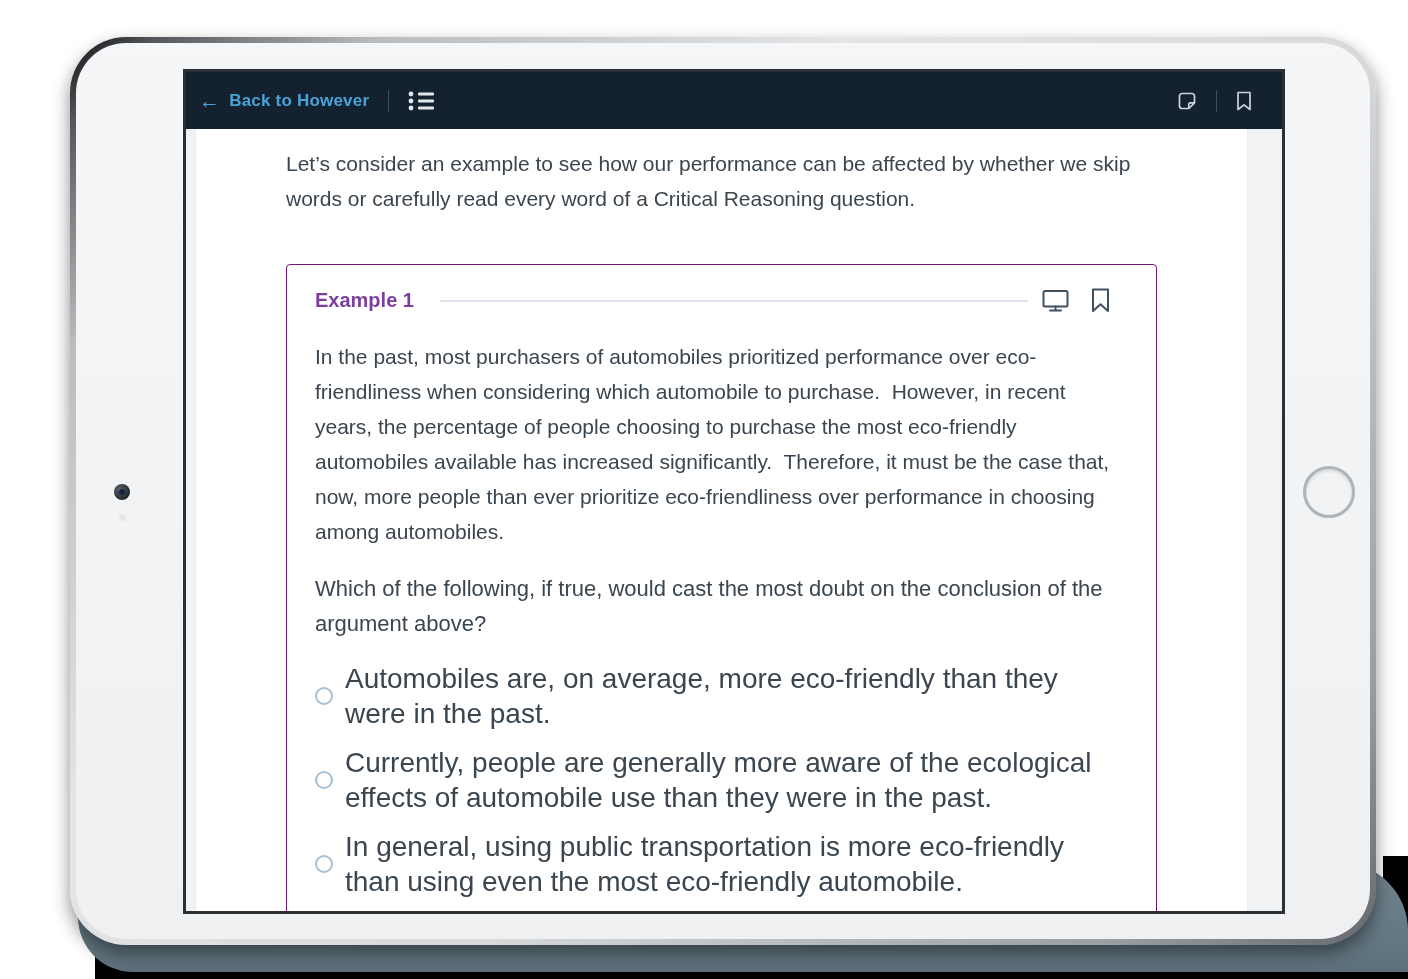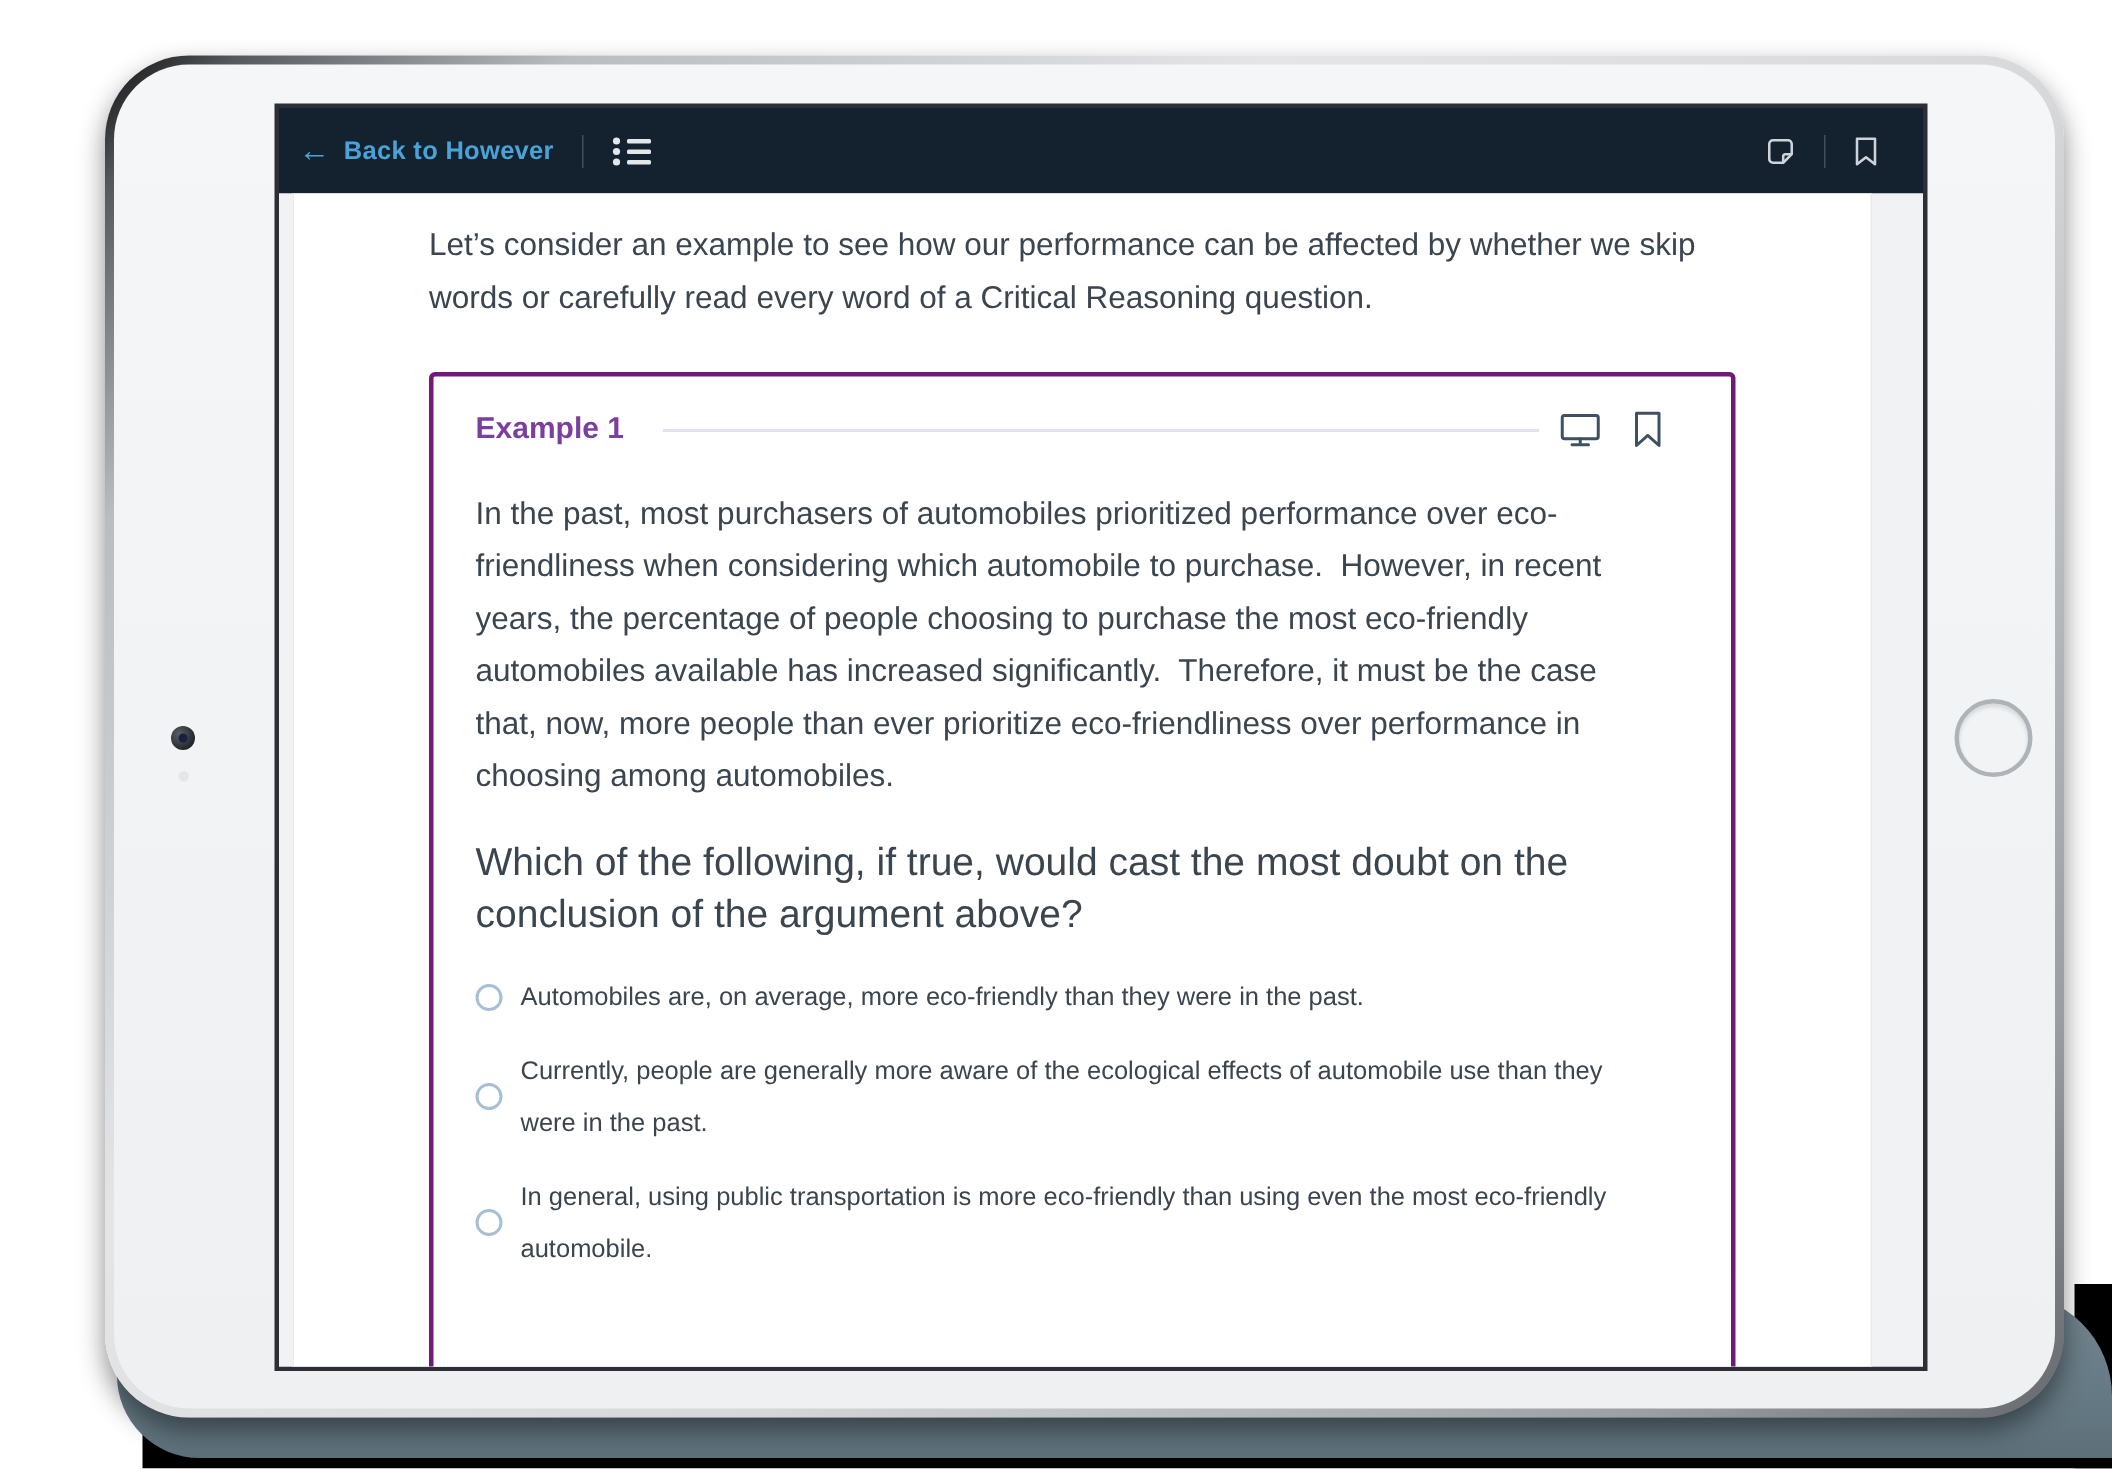--- a/index.html
+++ b/index.html
@@ -45,36 +45,36 @@
   .toc-icon { color: #e2e7ea; }
   .note-icon, .tb-bm-icon { color: #cdd4d9; }
 
   
   .content { position: relative; height: 862px; background: #f1f2f3; }
   .page { margin-left: 9px; width: 1053px; min-height: 100%;
     background: #ffffff; border-left: 1px solid #e9ebed; border-right: 1px solid #e9ebed;
     padding: 17px 90px 0 90px; }
   .intro { font-size: 21px; line-height: 35px; color: #3a454f; }
 
-  .card { margin-top: 32px; background: #fff; border: 3px solid #701a75; border-radius: 4px;
+  .card { margin-top: 48px; background: #fff; border: 1px solid #701a75; border-radius: 4px;
     padding: 23px 46px 60px 28px; }
   .card-head { display: flex; align-items: center; }
   .card-title { font-size: 20px; font-weight: bold; color: #7b3fa0; white-space: nowrap; }
   .head-rule { flex: 1; height: 2px; background: #e8def1; margin: 0 14px 0 26px; }
   .monitor-icon, .card-bm-icon { color: #3f5160; display: flex; align-items: center; cursor: pointer; }
   .monitor-icon { margin-right: 22px; }
 
   .passage { margin-top: 26px; font-size: 21px; line-height: 35px; color: #3a454f; white-space: pre-wrap; }
-  .question { margin-top: 22px; font-size: 26px; line-height: 35px; color: #3a454f; }
+  .question { margin-top: 22px; font-size: 22px; line-height: 35px; color: #3a454f; }
 
   .options { margin-top: 20px; }
   .option { display: flex; align-items: center; margin-bottom: 14px; cursor: pointer; }
   .radio { width: 18px; height: 18px; border: 2px solid #a6bfd2; border-radius: 50%;
     background: #fff; flex-shrink: 0; margin-right: 12px; }
-  .option-text { font-size: 17px; line-height: 35px; color: #3a454f; }
+  .option-text { font-size: 28px; line-height: 35px; color: #3a454f; }
 </style>
 </head>
 <body>
 
 <div class="stage">
 
   <div class="black-bottom"></div>
   <div class="black-right"></div>
   <div class="stand"></div>
 

